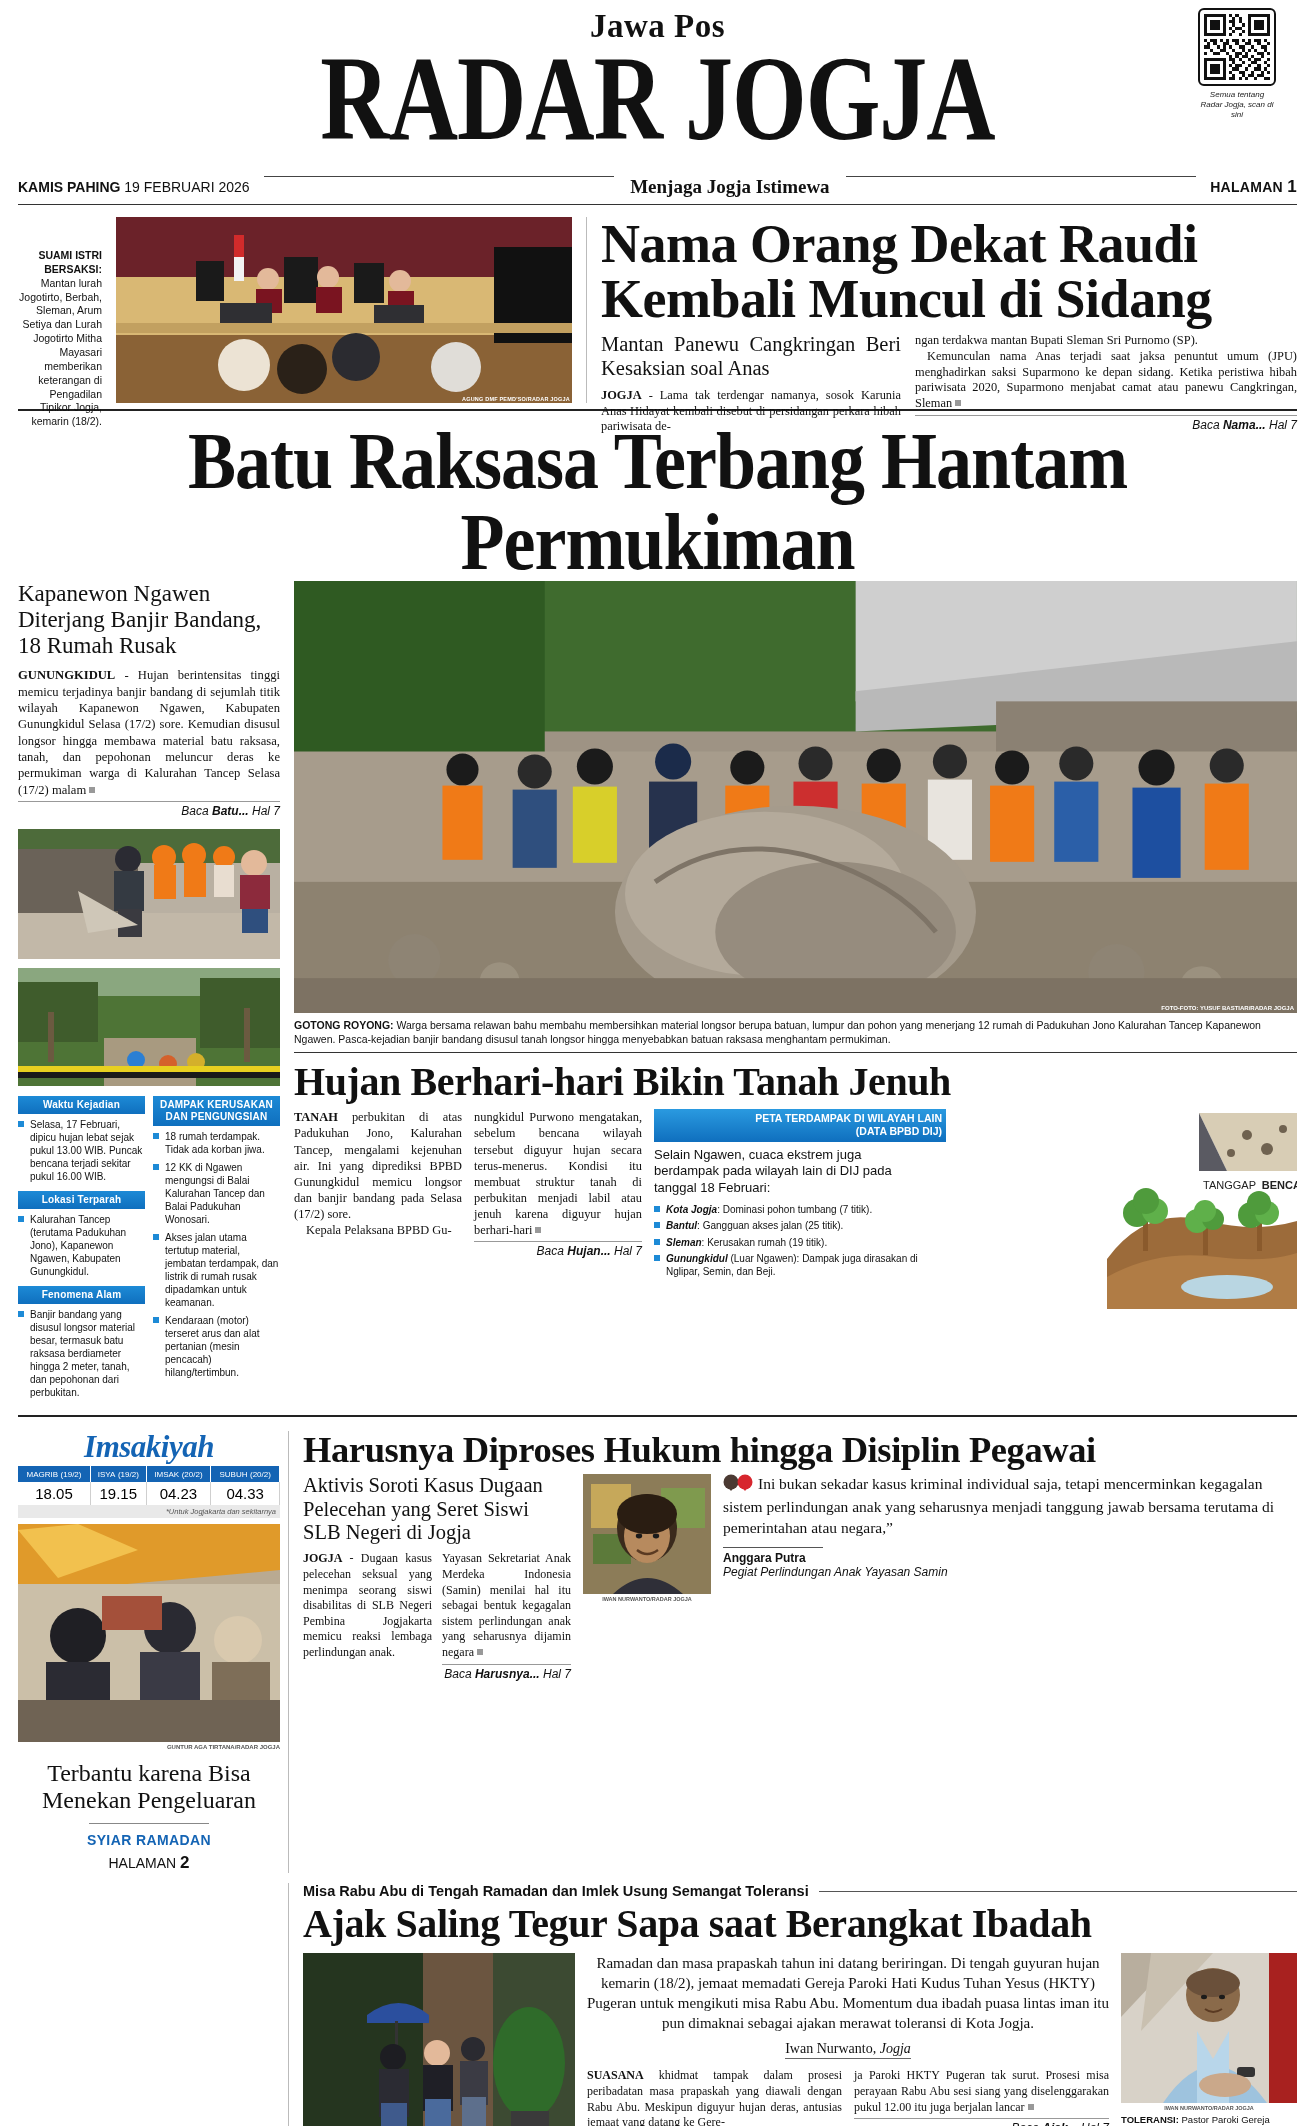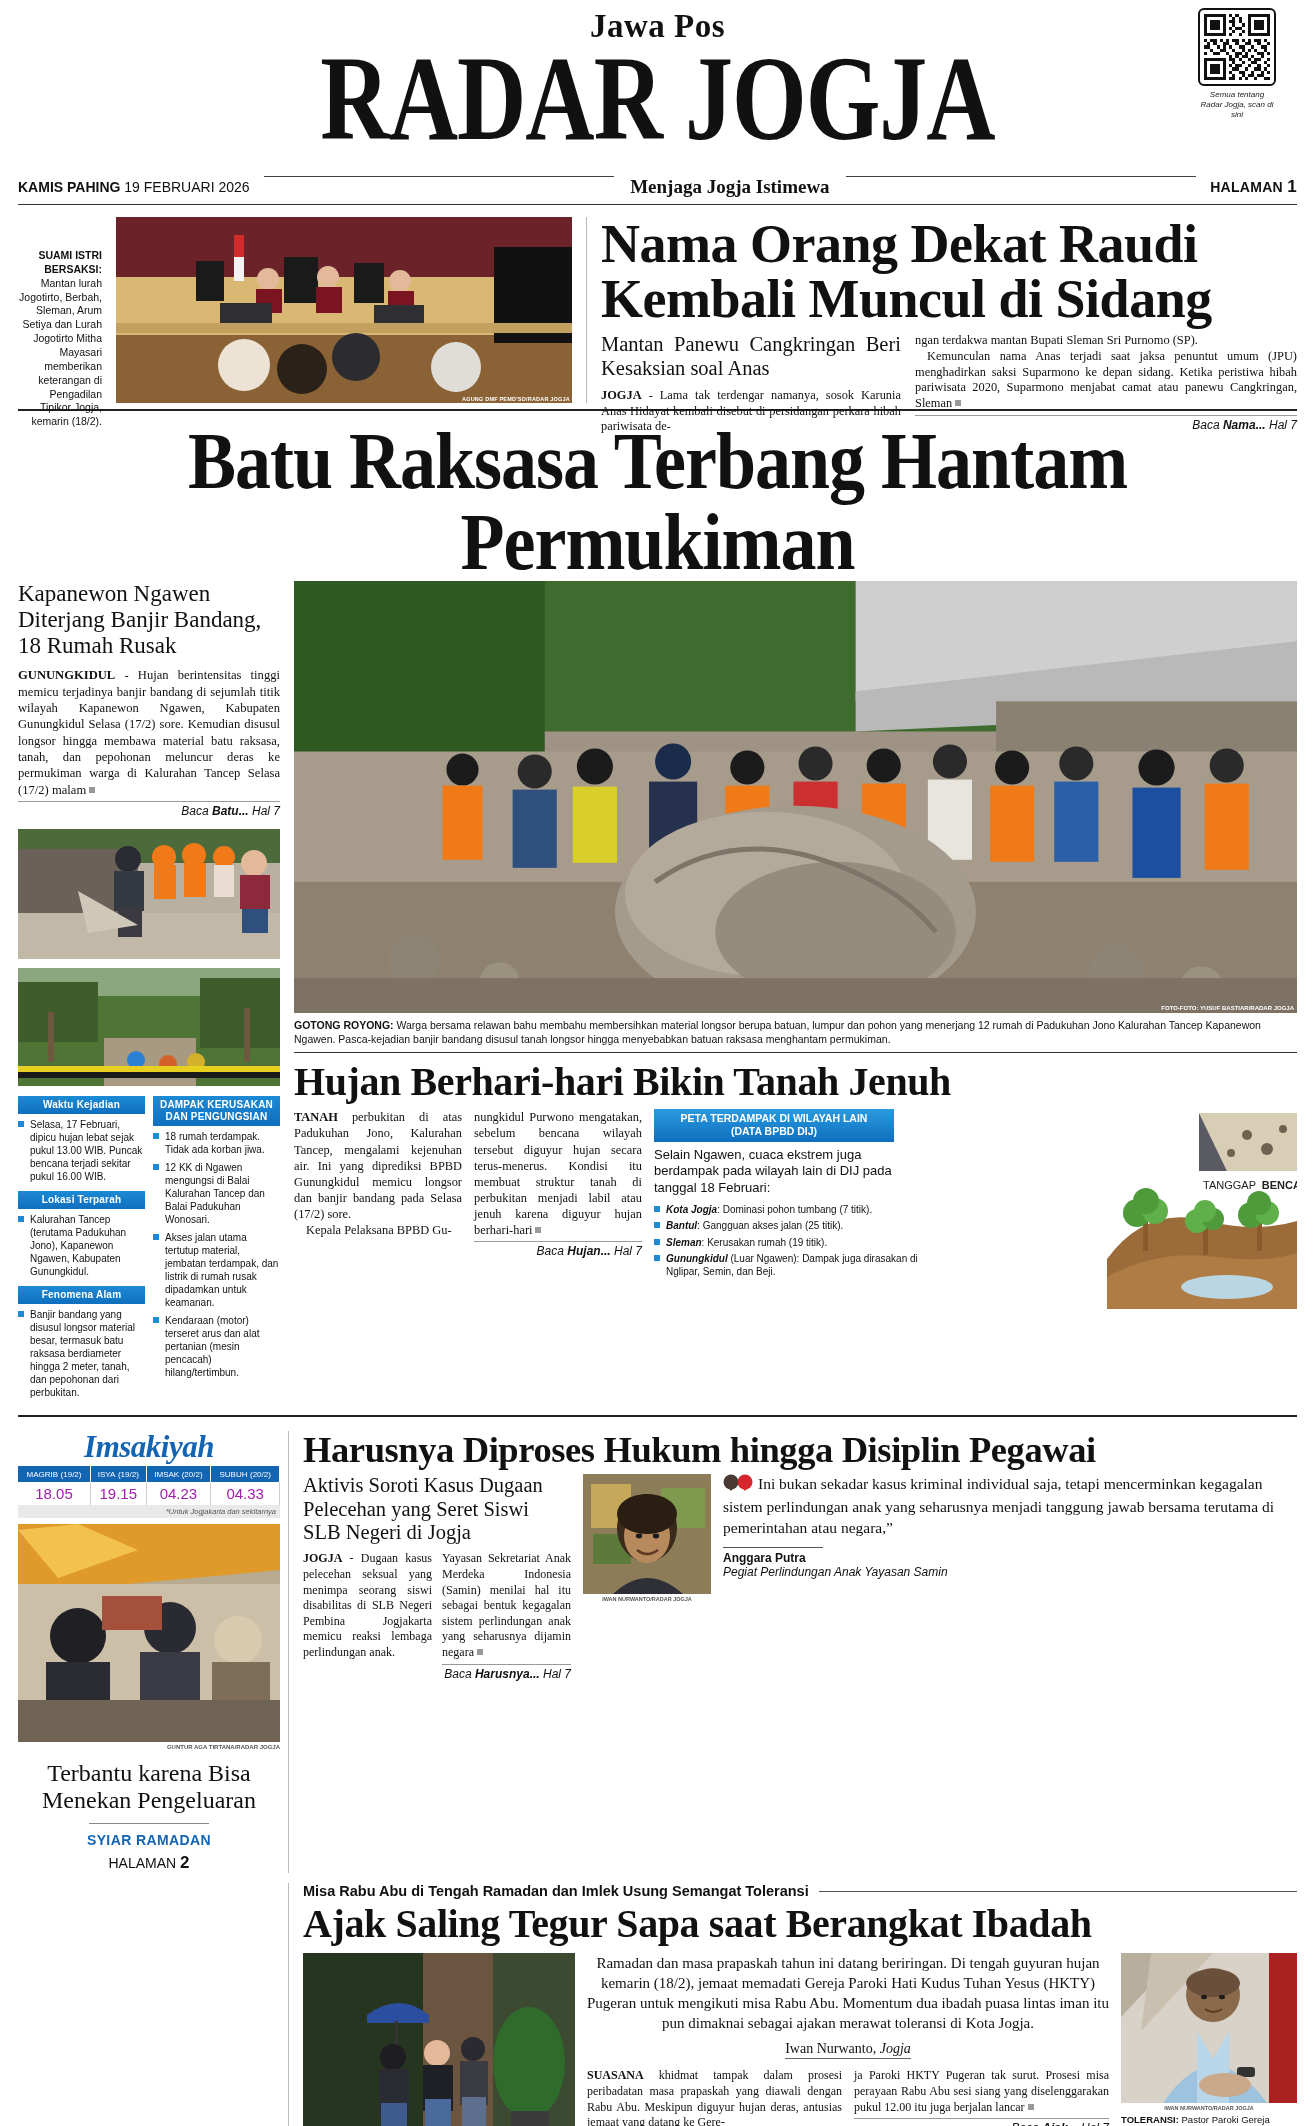--- a/index.html
+++ b/index.html
@@ -146,23 +146,23 @@
 
   .sec2head {
     font-size: 40px; font-weight: bold; line-height: 1.03; margin-top: 8px;
     letter-spacing: -.4px;
   }
   .sec2cols { display: flex; gap: 12px; margin-top: 7px; }
   .sec2cols .c { width: 168px; font-size: 12.4px; line-height: 1.3; text-align: justify; }
   .sec2cols .c p + p { text-indent: 12px; }
   .peta { flex: 1; }
   .peta-head {
-    background: linear-gradient(#2a9ae0,#0f6fbe); color: #fff; text-align: center;
+    background: linear-gradient(#2a9ae0,#0f6fbe); color: #fff; text-align: right;
     font-family: "Liberation Sans", sans-serif; font-weight: bold; font-size: 10.5px;
-    padding: 3px 4px; line-height: 1.25; width: 240px;
+    padding: 3px 4px; line-height: 1.25; width: 292px;
   }
   .peta-intro {
     font-family: "Liberation Sans", sans-serif; font-size: 13px; line-height: 1.3;
     margin-top: 5px; width: 268px;
   }
   .peta-list { list-style: none; margin-top: 6px; width: 290px; }
   .peta-list li {
     font-family: "Liberation Sans", sans-serif; font-size: 10px; line-height: 1.32;
     padding-left: 12px; position: relative; margin-bottom: 3px;
   }
@@ -185,21 +185,21 @@
     line-height: 1; letter-spacing: -.5px;
   }
   .imsak-tbl { width: 100%; border-collapse: collapse; margin-top: 4px; }
   .imsak-tbl th {
     background: #1464b4; color: #fff; font-family: "Liberation Sans", sans-serif;
     font-size: 9px; font-weight: bold; padding: 3px 1px; border-right: 1px solid #fff;
   }
   .imsak-tbl th span { font-size: 8px; font-weight: normal; }
   .imsak-tbl td {
     text-align: center; font-family: "Liberation Sans", sans-serif; font-size: 15px;
-    padding: 3px 1px; border-right: 1px solid #cfcfcf; color: #a21caf;
+    padding: 3px 1px; border-right: 1px solid #cfcfcf; color: #000000;
   }
   .imsak-note {
     background: #e9e9e9; font-size: 7.5px; font-style: italic; text-align: right;
     font-family: "Liberation Sans", sans-serif; padding: 2px 4px; color: #555;
   }
   .imsak-photo { width: 100%; height: 218px; margin-top: 6px; overflow: hidden; position: relative; }
   .imsak-credit { font-size: 6px; font-family:"Liberation Sans",sans-serif; font-weight:bold;
                   text-align: right; color: #555; margin-top: 2px; }
   .imsak-sub { text-align: center; font-size: 24px; line-height: 1.12; margin-top: 10px; }
   .imsak-rule { width: 120px; height: 1px; background: #888; margin: 10px auto 8px; }

